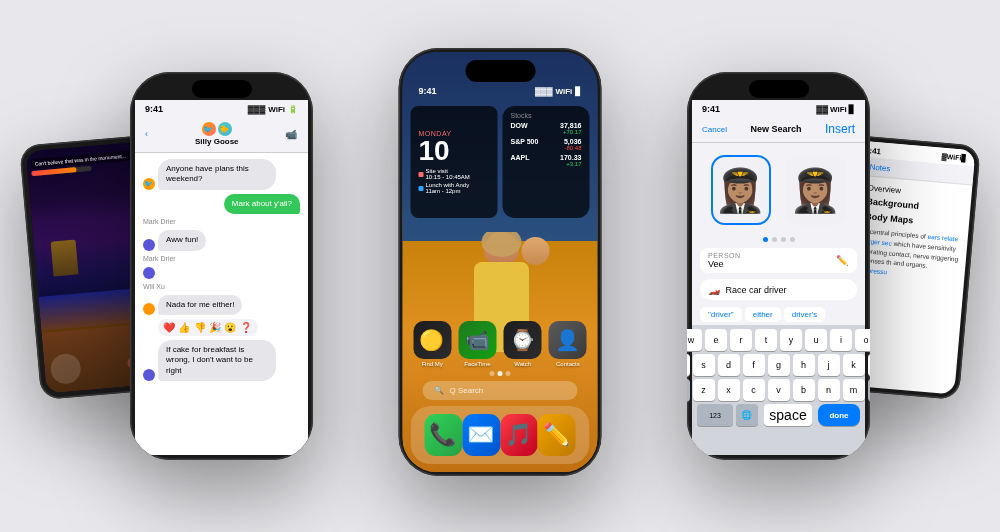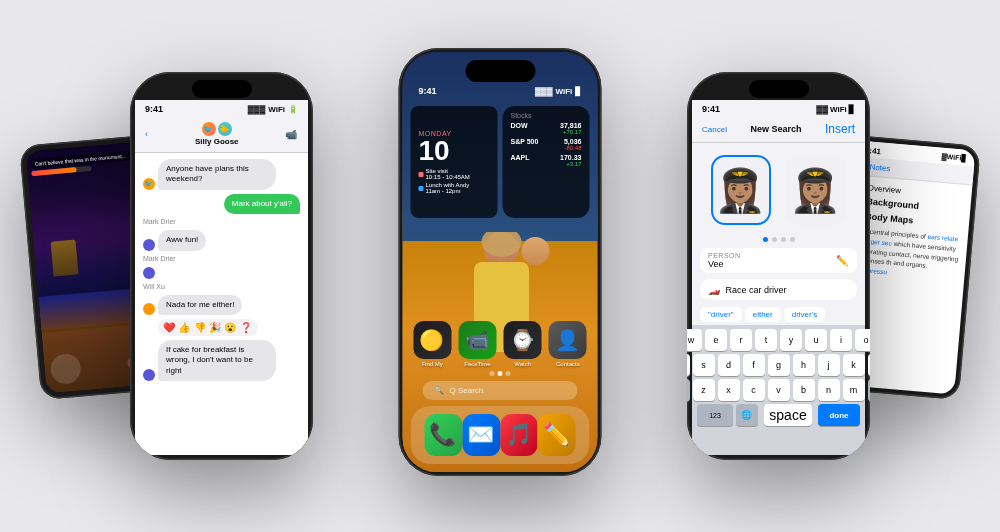--- a/index.html
+++ b/index.html
@@ -448,21 +448,21 @@
       border-radius: 4px;
       min-width: 22px;
       height: 22px;
       display: flex;
       align-items: center;
       justify-content: center;
       font-size: 9px;
       box-shadow: 0 1px 0 #999;
     }
     .kb-key.dark { background: #adb5c0; color: #000; }
-    .kb-key.done { background: #007aff; color: #fff; min-width: 45px; font-size: 8px; font-weight: 600; }
+    .kb-key.done { background: #007aff; color: #fff; min-width: 45px; font-size: 8px; font-weight: 600; border-radius: 8px; }
     .kb-bottom-row {
       display: flex;
       justify-content: space-between;
       padding: 0 3px;
       gap: 3px;
     }
     .notes-header {
       background: #f2f2f7;
       padding: 5px 8px;
       display: flex;

